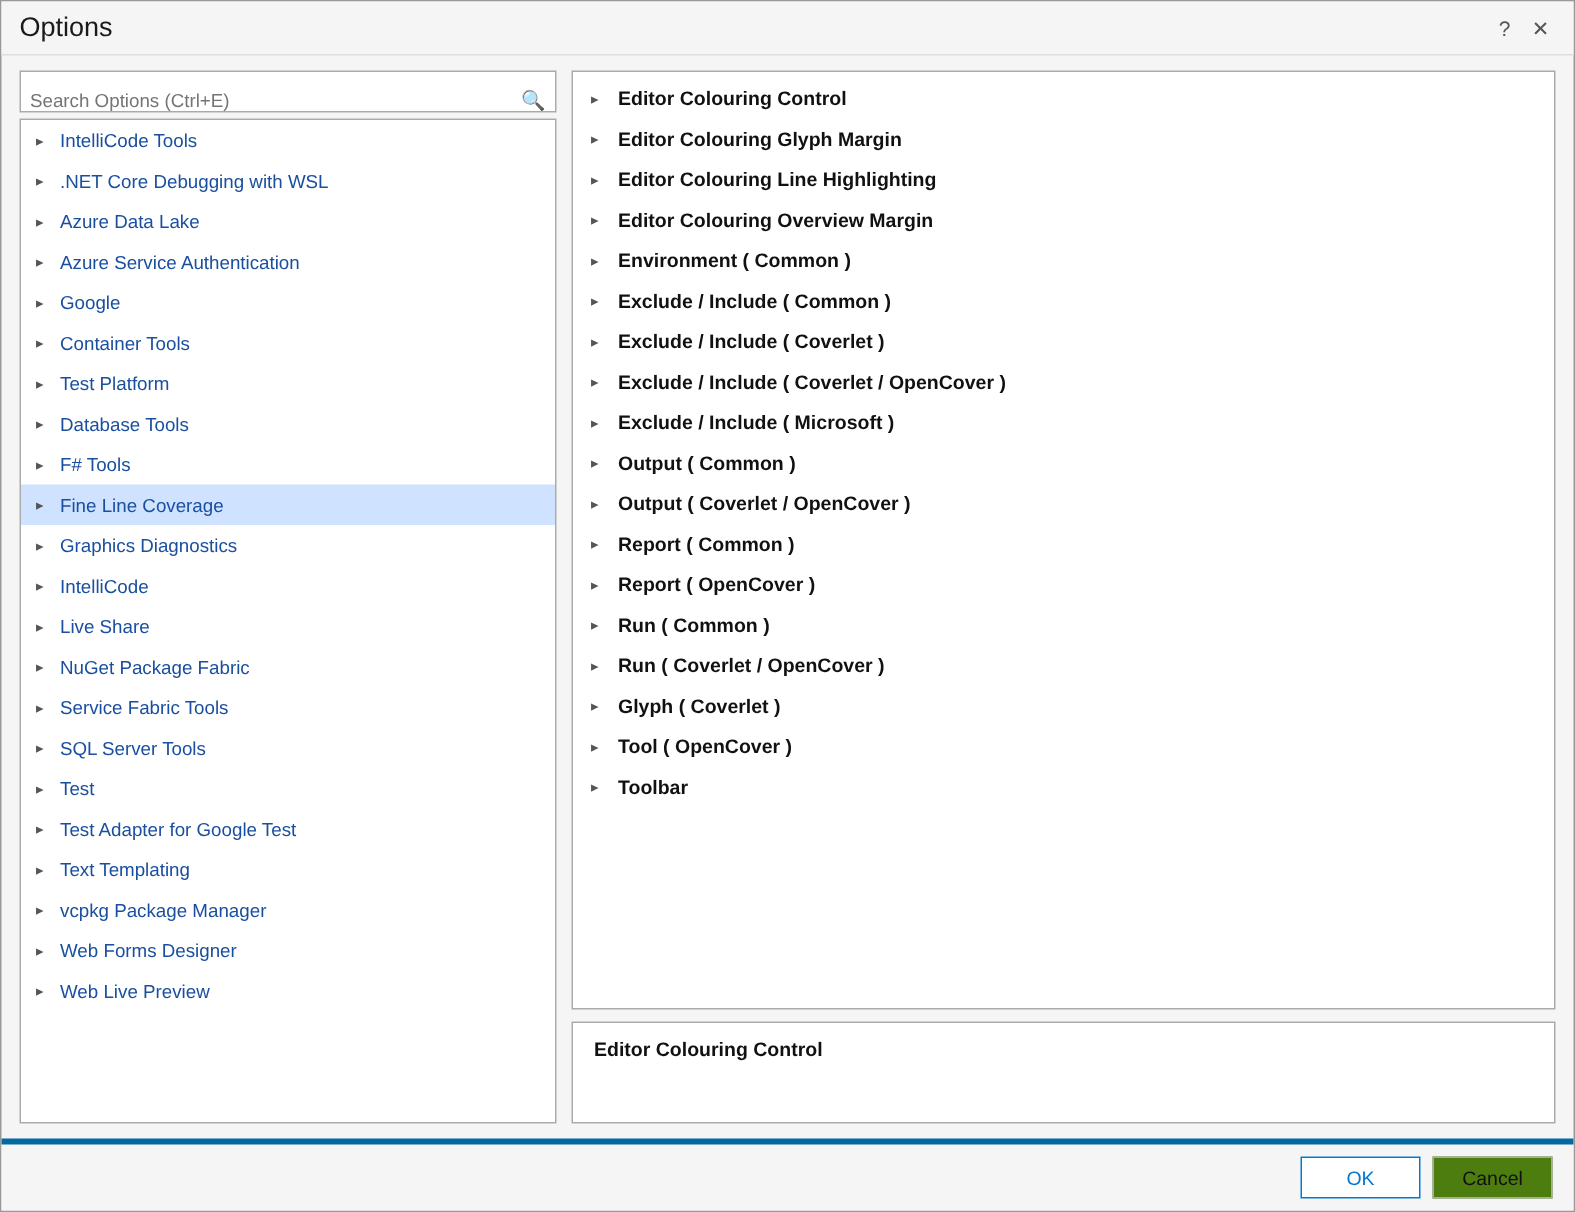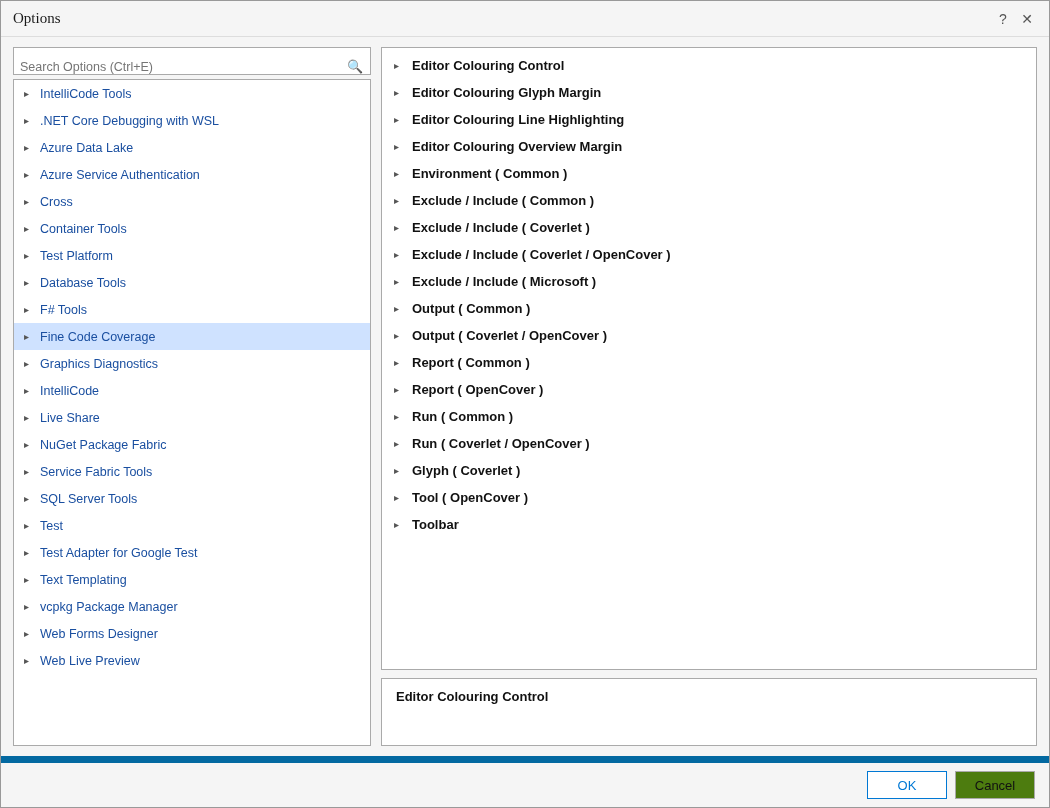--- a/index.html
+++ b/index.html
@@ -39,24 +39,23 @@
       height: 36px;
     }
 
     .title-bar-left {
       display: flex;
       align-items: center;
       gap: 8px;
     }
 
     .title-text {
-      font-size: 15px;
+      font-size: 18px;
       color: #1a1a1a;
       font-weight: normal;
-      font-family: Liberation Serif, serif;
     }
 
     .title-bar-right {
       display: flex;
       align-items: center;
       gap: 4px;
     }
 
     .title-btn {
       width: 20px;
@@ -191,21 +190,21 @@
       display: flex;
       align-items: flex-start;
     }
 
     .footer {
       display: flex;
       justify-content: flex-end;
       align-items: flex-end;
       padding: 8px 14px;
       gap: 8px;
-      border-top: 7px solid #0369a1;
+      border-top: 4px solid #0369a1;
       background: #f5f5f5;
     }
 
     .footer-btn {
       min-width: 80px;
       height: 28px;
       border: 1px solid #aaa;
       background: #4d7c0f;
       cursor: pointer;
       font-size: 13px;
@@ -253,41 +252,41 @@
           <div class="tree-item">
             <span class="chevron">▸</span>
             <span>Azure Data Lake</span>
           </div>
           <div class="tree-item">
             <span class="chevron">▸</span>
             <span>Azure Service Authentication</span>
           </div>
           <div class="tree-item">
             <span class="chevron">▸</span>
-            <span>Cross</span>
+            <span>Google</span>
           </div>
           <div class="tree-item">
             <span class="chevron">▸</span>
             <span>Container Tools</span>
           </div>
           <div class="tree-item">
             <span class="chevron">▸</span>
             <span>Test Platform</span>
           </div>
           <div class="tree-item">
             <span class="chevron">▸</span>
             <span>Database Tools</span>
           </div>
           <div class="tree-item">
             <span class="chevron">▸</span>
             <span>F# Tools</span>
           </div>
           <div class="tree-item selected">
             <span class="chevron">▸</span>
-            <span>Fine Code Coverage</span>
+            <span>Fine Line Coverage</span>
           </div>
           <div class="tree-item">
             <span class="chevron">▸</span>
             <span>Graphics Diagnostics</span>
           </div>
           <div class="tree-item">
             <span class="chevron">▸</span>
             <span>IntelliCode</span>
           </div>
           <div class="tree-item">

